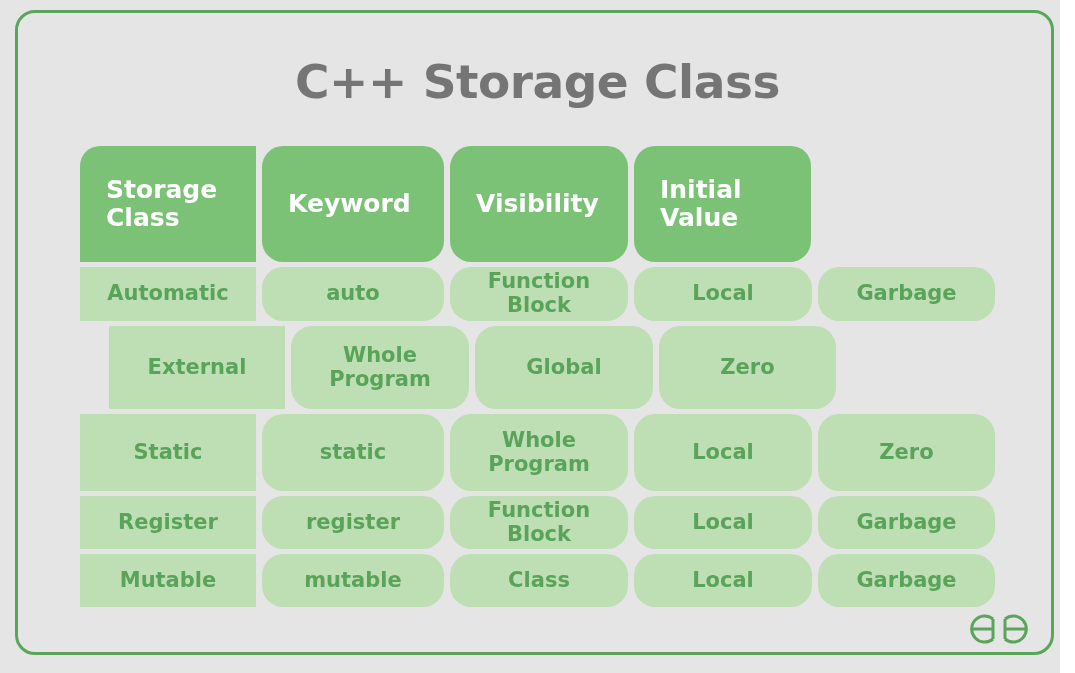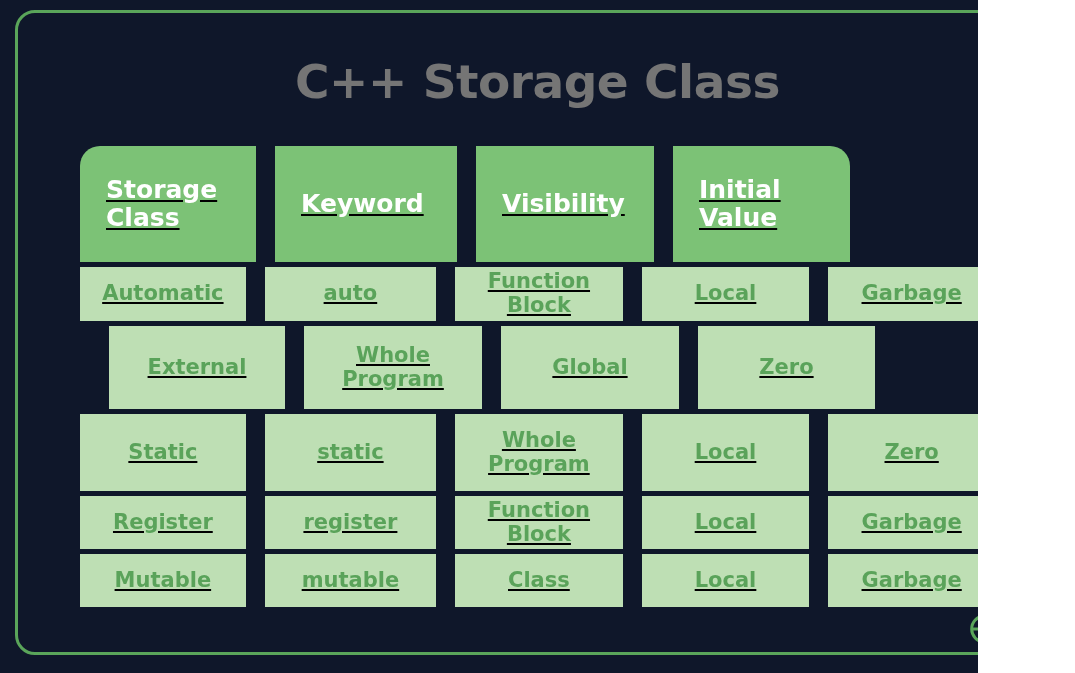--- a/index.html
+++ b/index.html
@@ -6,23 +6,23 @@
   html, body {
     margin: 0;
     padding: 0;
     background: #ffffff;
   }
   body {
     font-family: "Liberation Sans", sans-serif;
   }
   .canvas {
     position: relative;
-    width: 978px;
+    width: 1060px;
     height: 673px;
-    background: #0f172a;
+    background: #e5e5e5;
     overflow: hidden;
   }
   
   .frame {
     position: absolute;
     left: 15px;
     top: 10px;
     width: 1039px;
     height: 645px;
     box-sizing: border-box;
@@ -49,41 +49,40 @@
   
   .table {
     position: absolute;
     left: 80px;
     top: 146px;
     width: 915px;
   }
   .row {
     display: flex;
     width: 100%;
-    text-decoration: underline;
   }
   .cell {
     box-sizing: border-box;
     display: flex;
     align-items: center;
     justify-content: center;
     text-align: center;
     font-family: "DejaVu Sans", "Liberation Sans", sans-serif;
     font-weight: bold;
     line-height: 1.12;
     padding: 2px 6px;
     white-space: pre-line;
   }
   
   .c0 { width: 176px; }
   .c1 { width: 182px; }
   .c2 { width: 178px; }
   .c3 { width: 178px; }
   .c4 { width: 177px; }
-  .cell + .cell { margin-left: 19px; }
+  .cell + .cell { margin-left: 6px; border-radius: 21px; }
 
   
   .row-head { height: 116px; margin-bottom: 2px; }
   .row-head .cell {
     background: #7cc276;
     color: #ffffff;
     font-size: 25px;
     justify-content: flex-start;
     padding-left: 26px;
     text-align: left;

